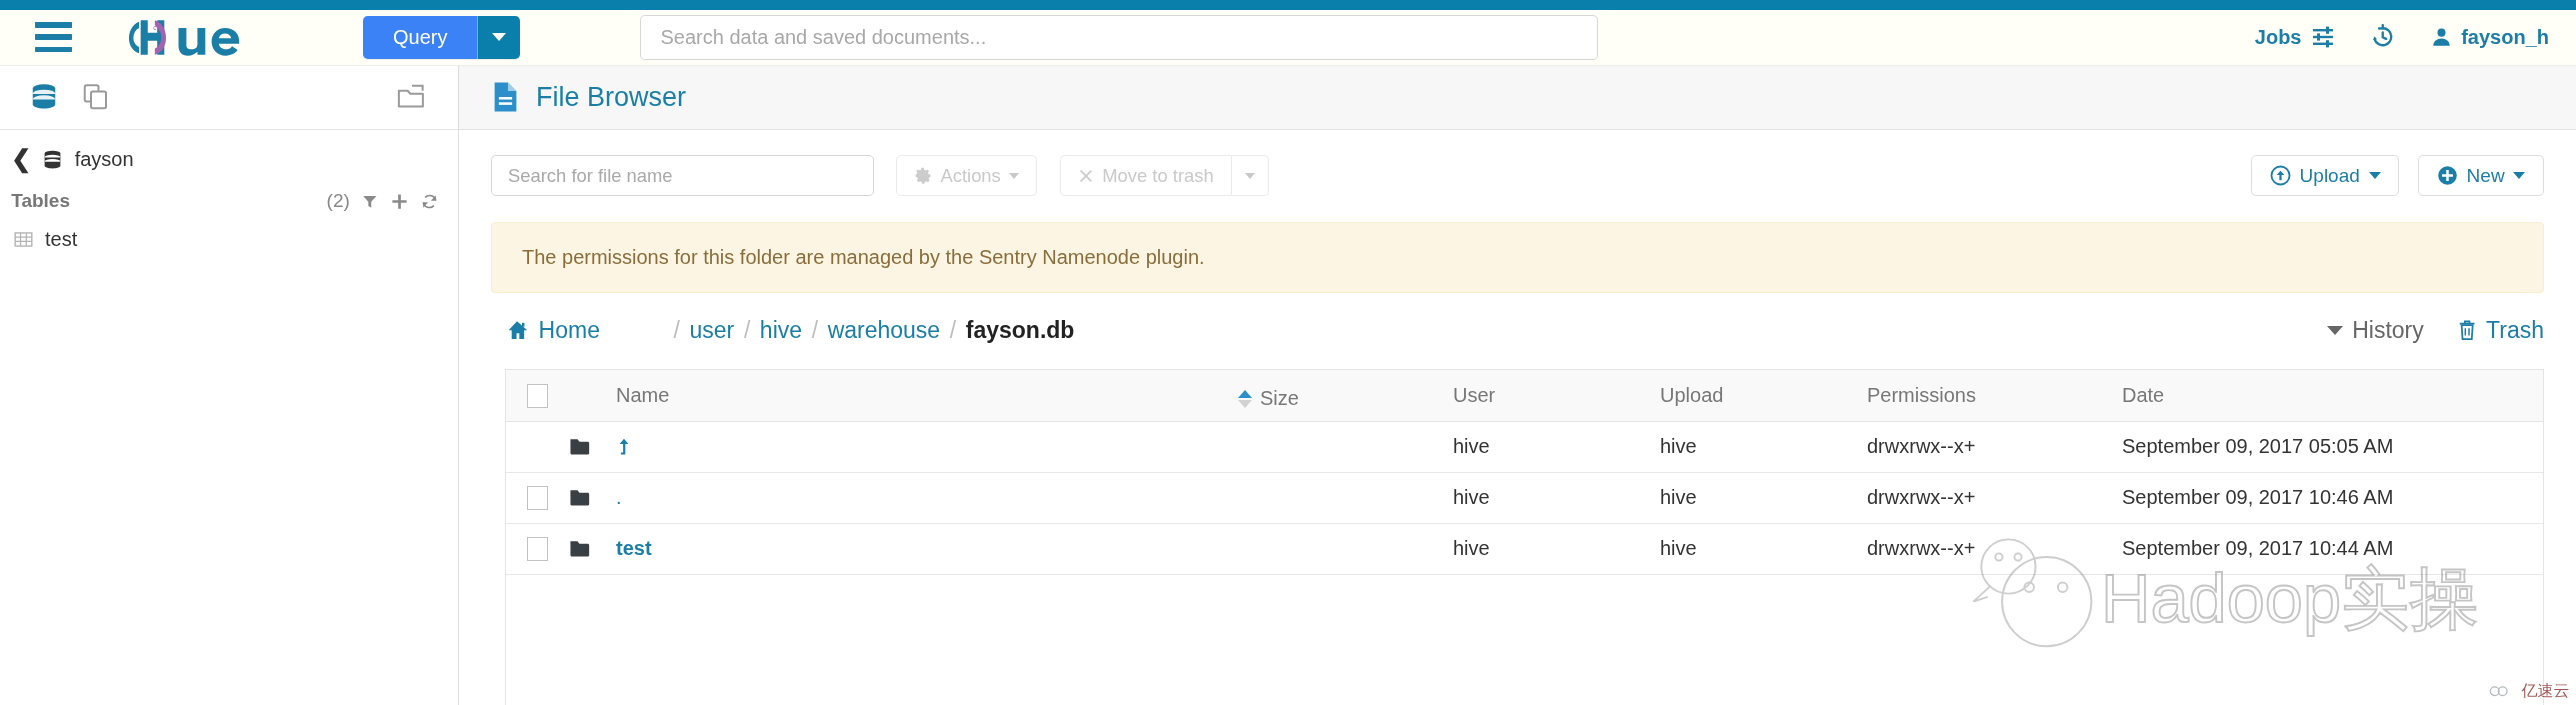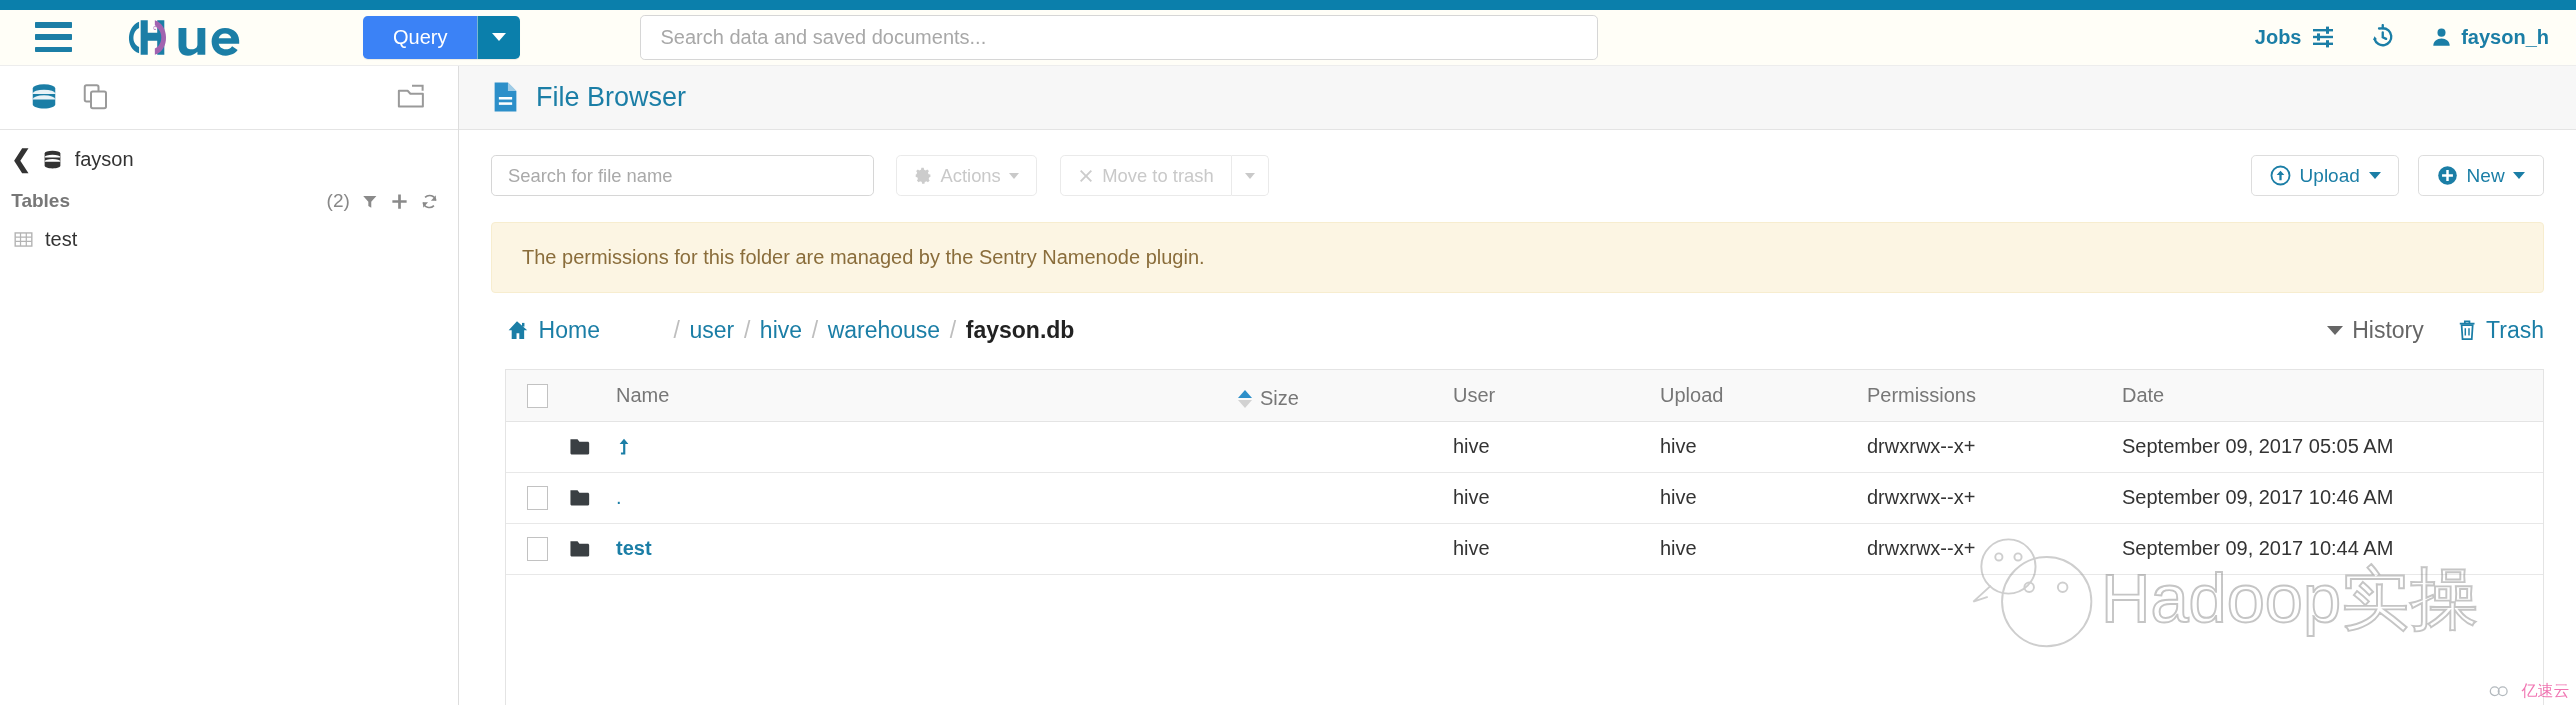--- a/index.html
+++ b/index.html
@@ -321,21 +321,21 @@
     position: absolute;
     left: 1959px; top: 528px;
     width: 606px; height: 152px;
     pointer-events: none;
     opacity: .5;
   }
   #wm-badge {
     position: absolute;
     right: 6.4px; bottom: 3.2px;
     display: flex; align-items: center; gap: 12px;
-    color: #ec4899; font-size: 16px;
+    color: #7f1d1d; font-size: 16px;
     opacity: .75;
   }
   #page-root { position: relative; width: 2576px; height: 705px; }
 </style>
 </head>
 <body>
 
 <div id="page-root">
 
   <div id="top-strip"></div>

